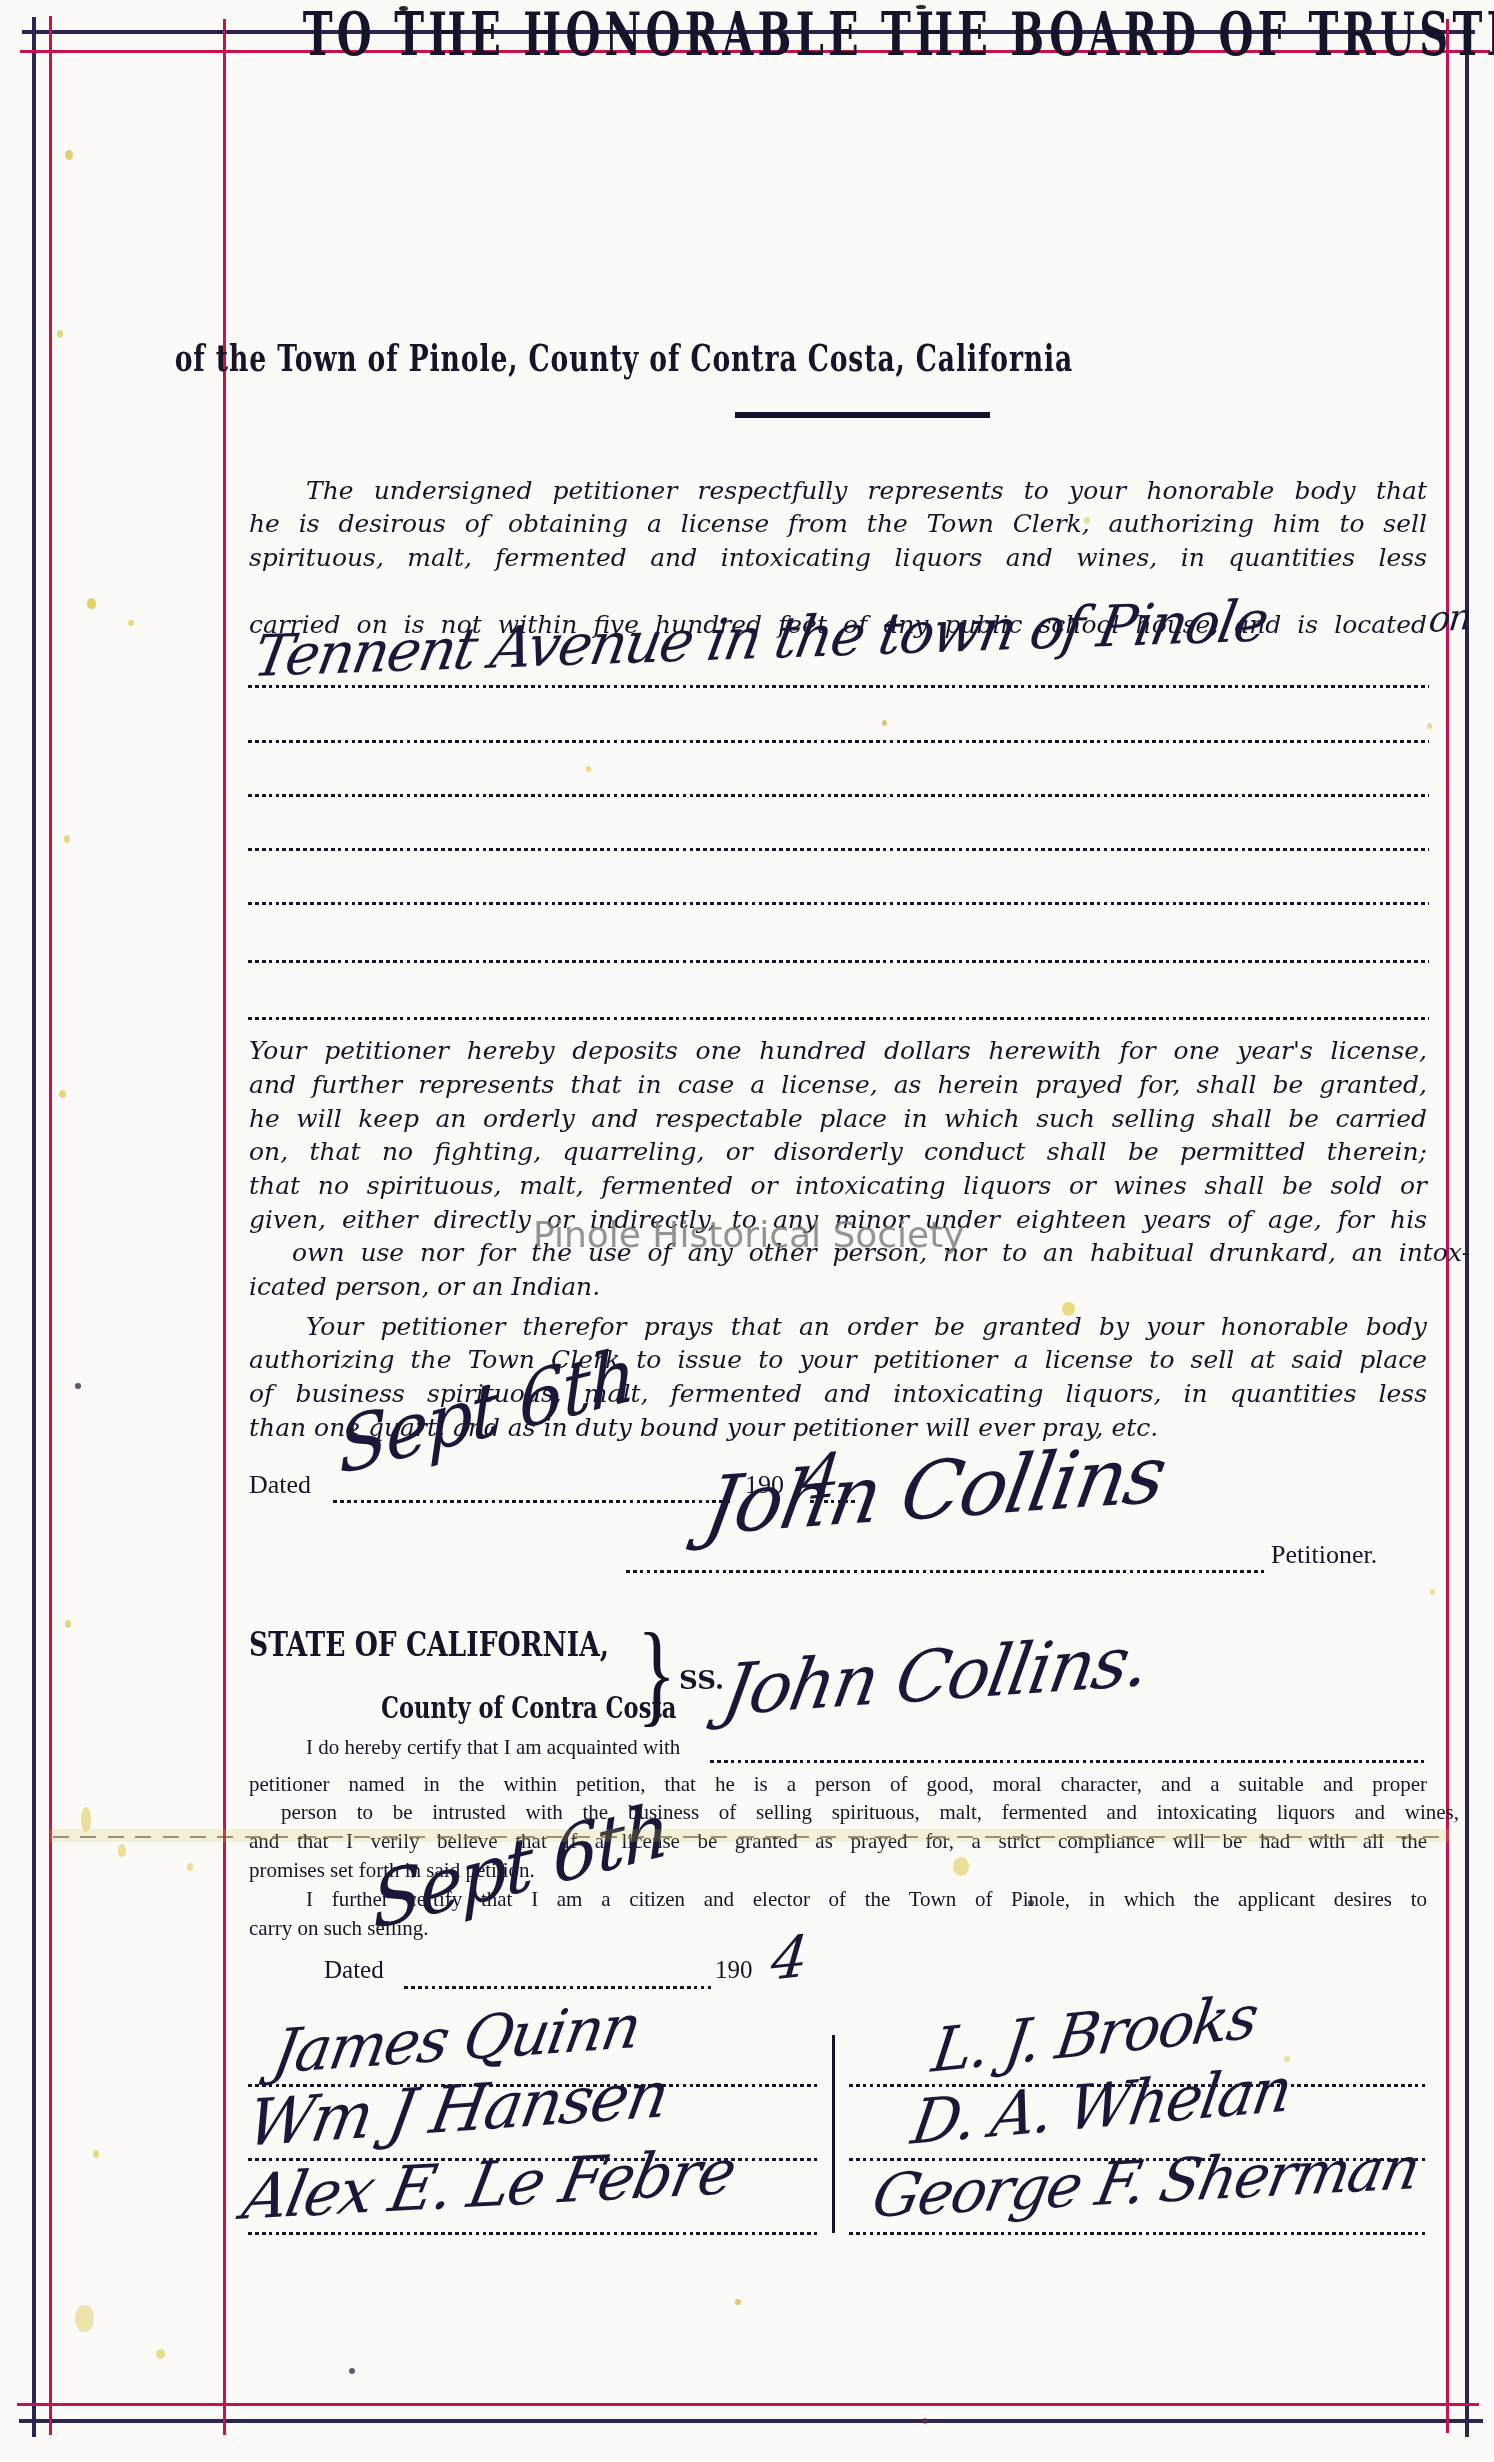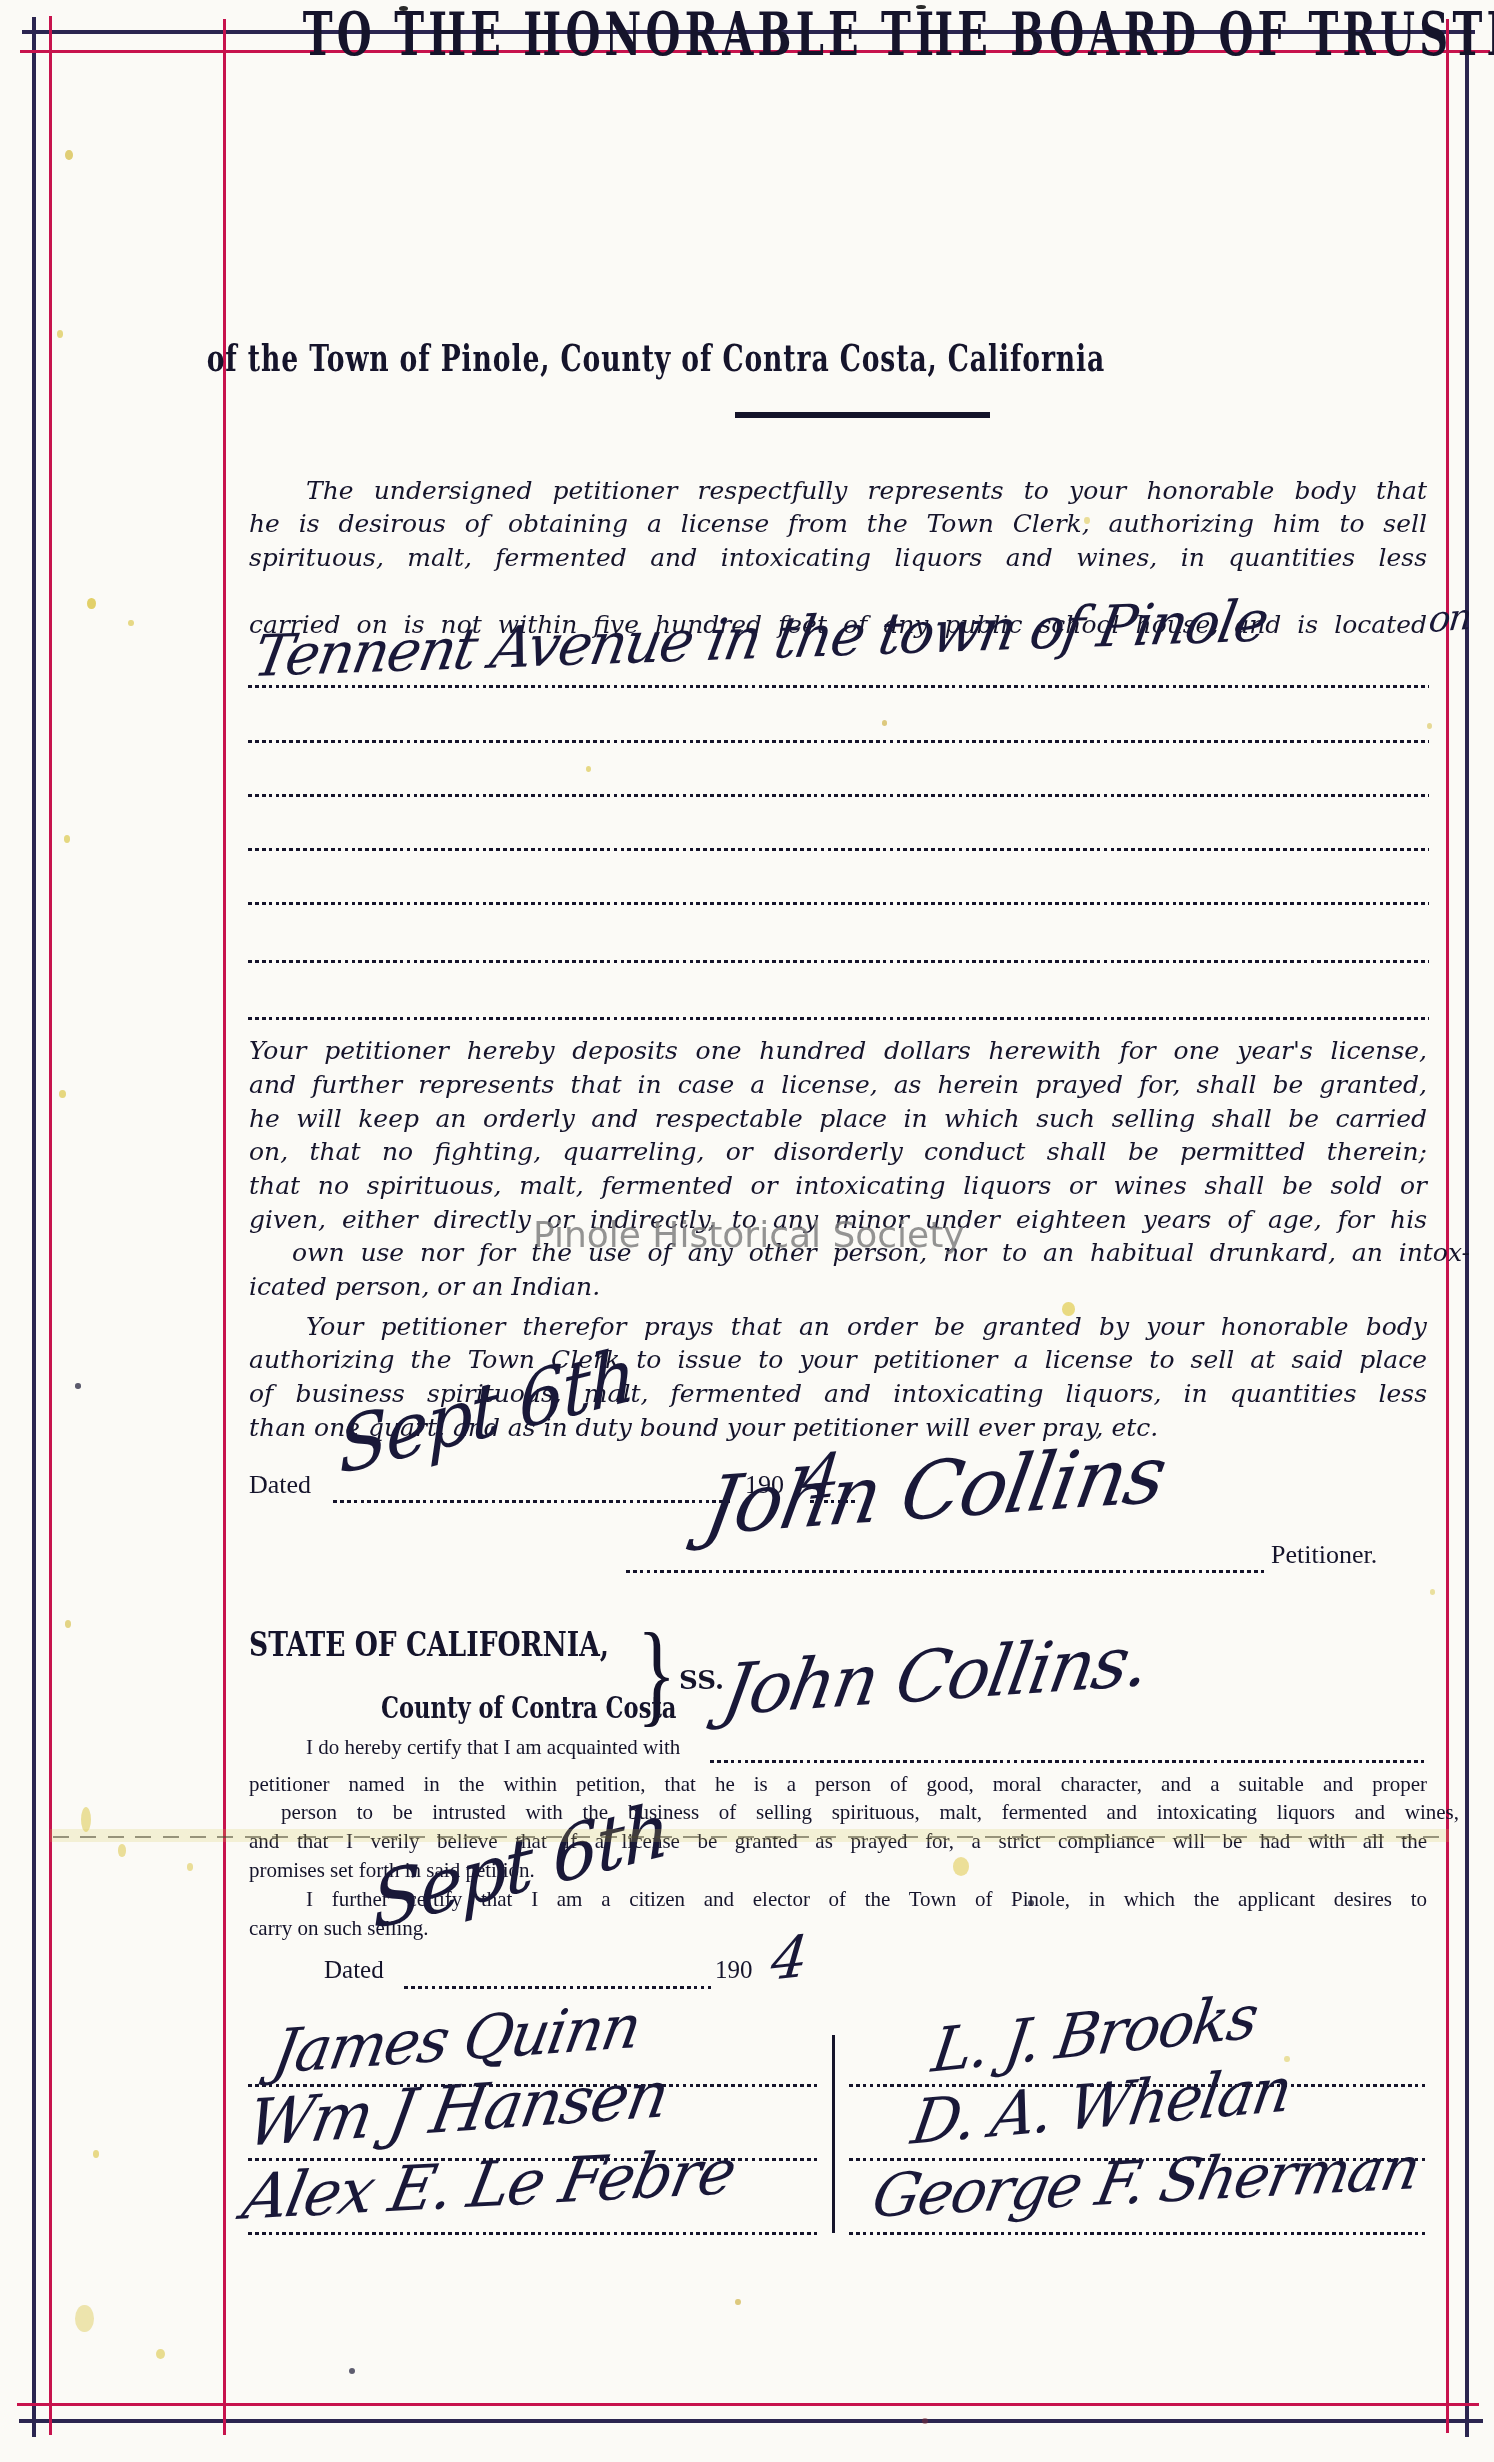--- a/index.html
+++ b/index.html
@@ -65,21 +65,21 @@
   <div class="bline navy" style="left:1465px;top:17.4px;width:4.4px;height:2420px;"></div>
   <div class="bline red" style="left:20px;top:50px;width:1470px;height:3.1px;"></div>
   <div class="bline red" style="left:17.4px;top:2403px;width:1462px;height:3.1px;"></div>
   <div class="bline red" style="left:49px;top:16px;width:3.1px;height:2419px;"></div>
   <div class="bline red" style="left:1446px;top:18.7px;width:3.1px;height:2414px;"></div>
   <div class="bline red" style="left:223px;top:18.7px;width:3.1px;height:2416px;"></div>
 
   <div class="title-wrap" style="width:1495px;">
     <span class="title-scale">TO THE HONORABLE THE BOARD OF TRUSTEES</span>
   </div>
-  <div class="subtitle-wrap" style="width:1197px;top:336px;margin-left:32px;">
+  <div class="subtitle-wrap" style="width:1197px;top:336px;">
     <span class="subtitle-scale">of the Town of Pinole, County of Contra Costa, California</span>
   </div>
   <div class="rule"></div>
 
   <div class="pline indent" style="top:474px;">The undersigned petitioner respectfully represents to your honorable body that</div>
   <div class="pline" style="top:507px;">he is desirous of obtaining a license from the Town Clerk, authorizing him to sell</div>
   <div class="pline" style="top:541px;">spirituous, malt, fermented and intoxicating liquors and wines, in quantities less</div>
   <div class="pline" style="top:608px;">carried on is not within five hundred feet of any public school house, and is located</div>
   <span class="hw" style="left:1427px;top:599px;font-size:36px;transform:rotate(-4deg) skewX(-10deg);">on</span>
 

